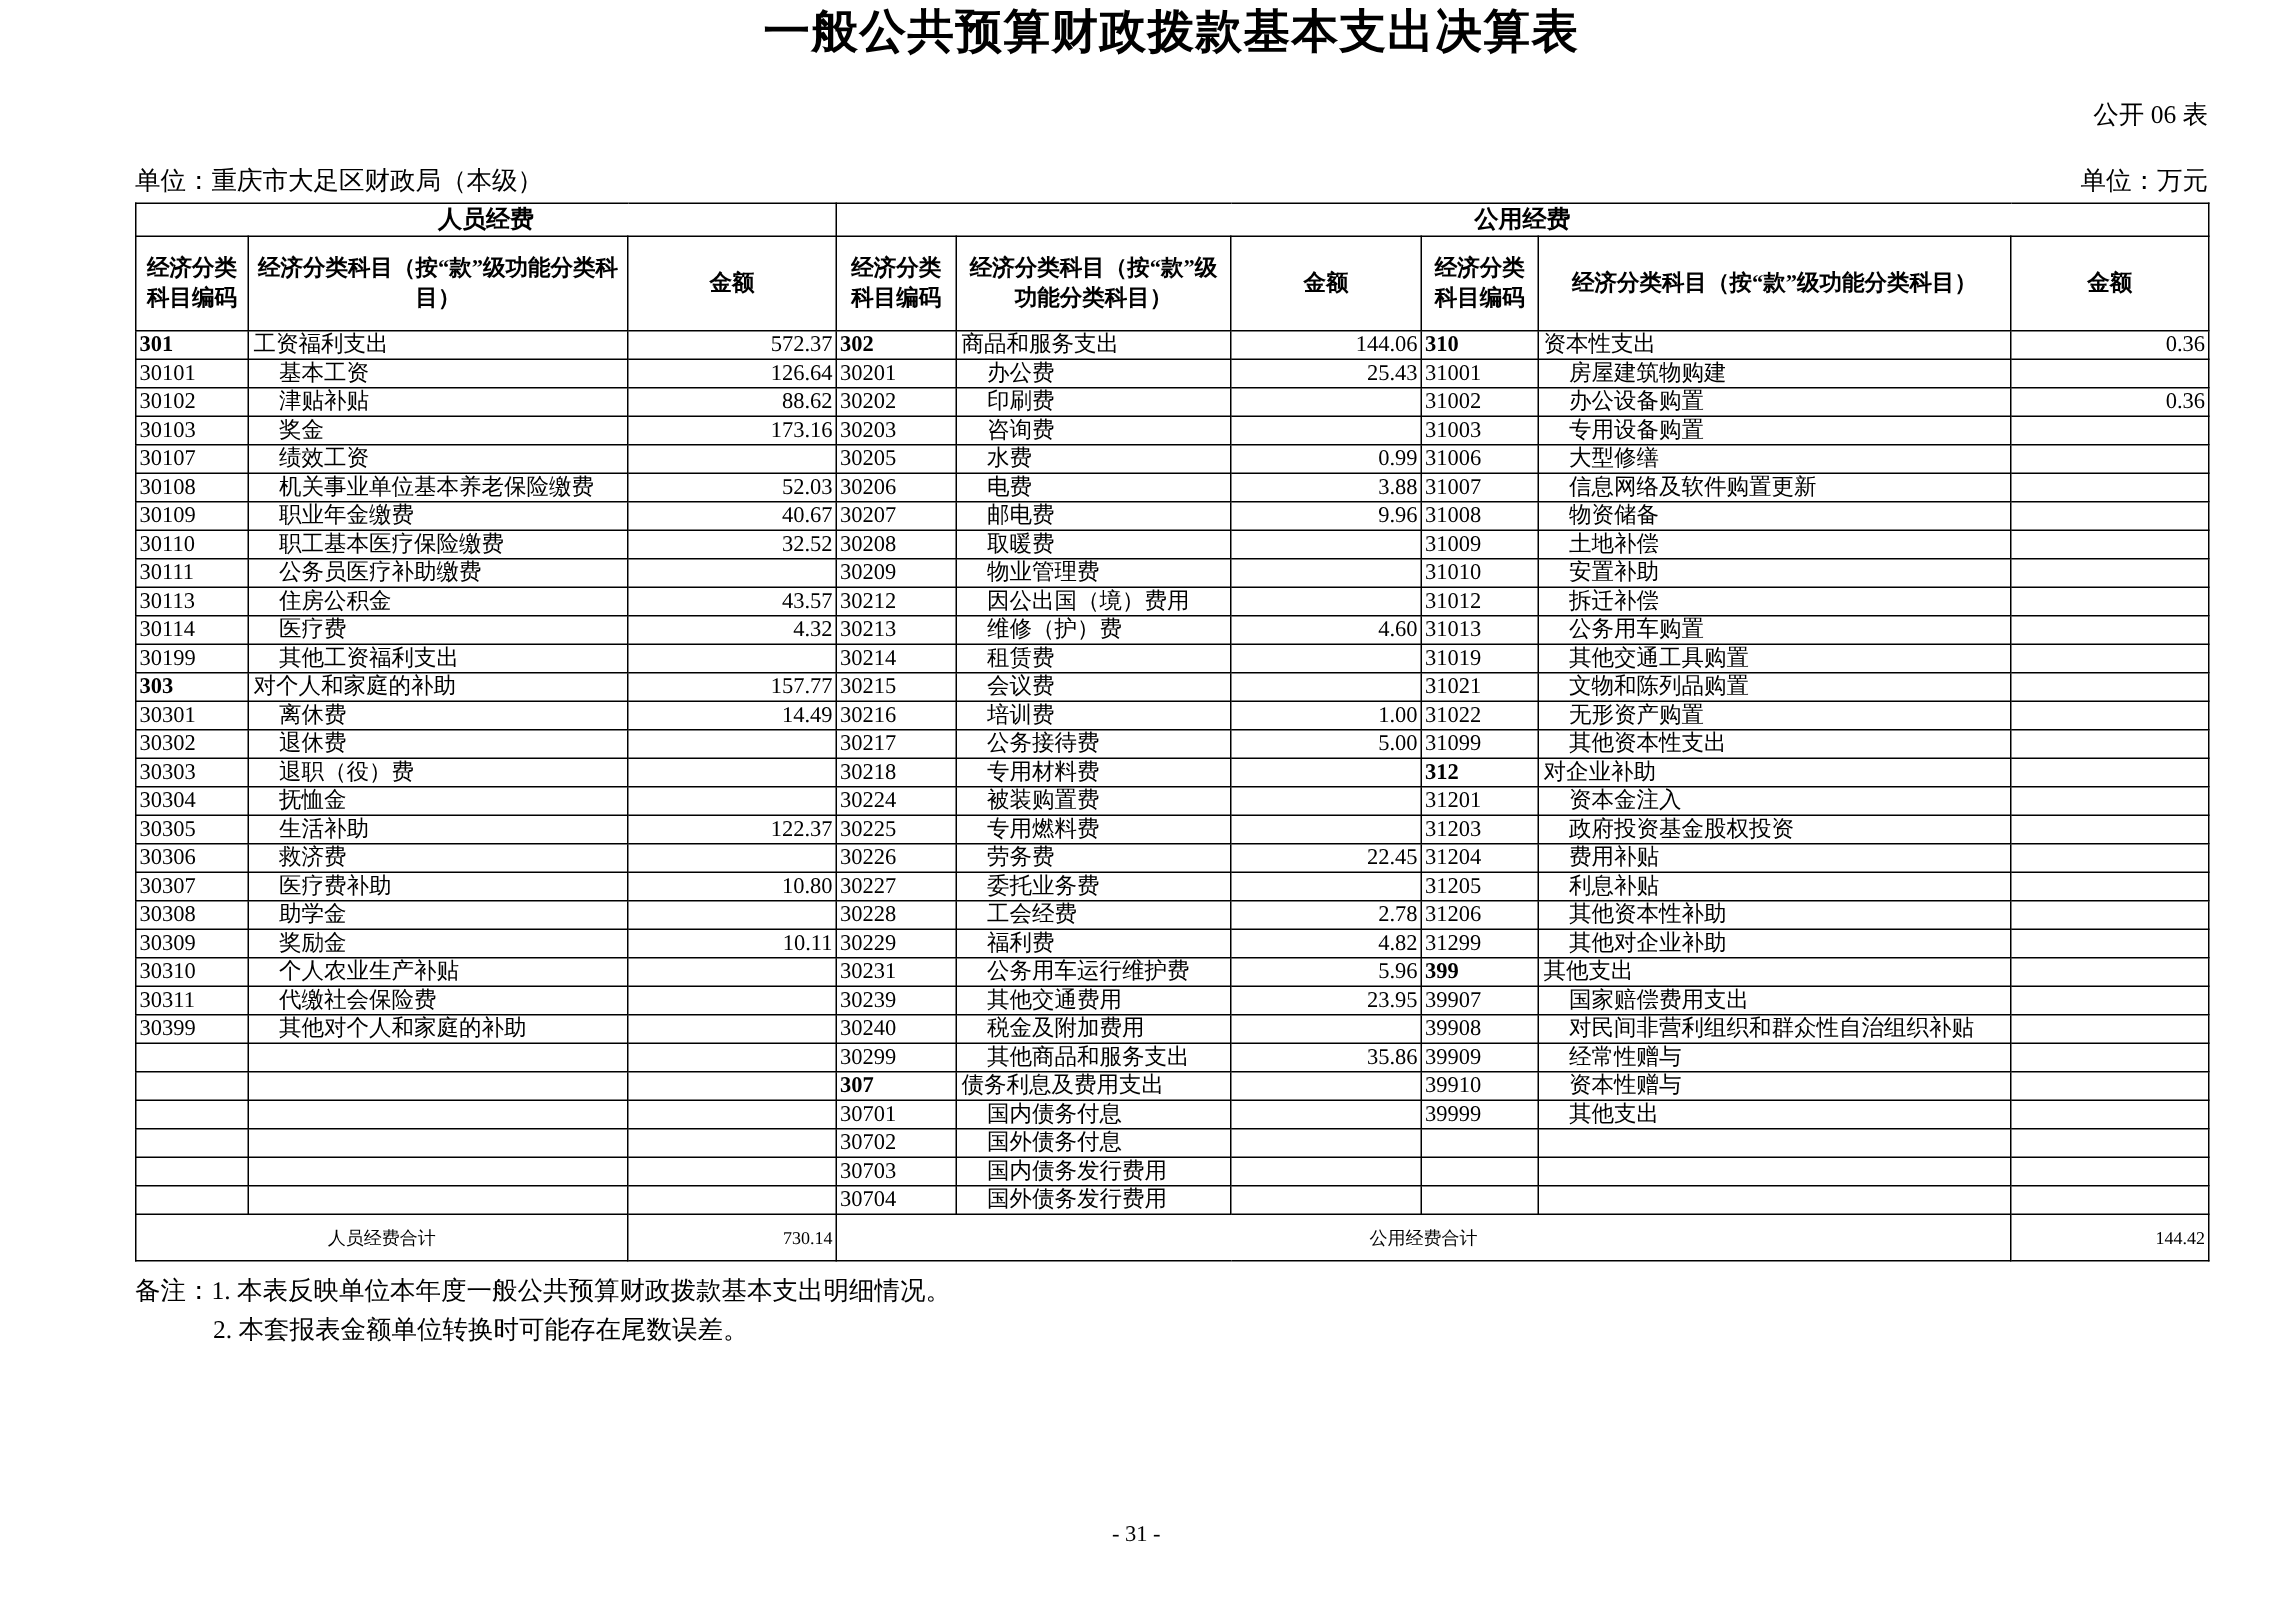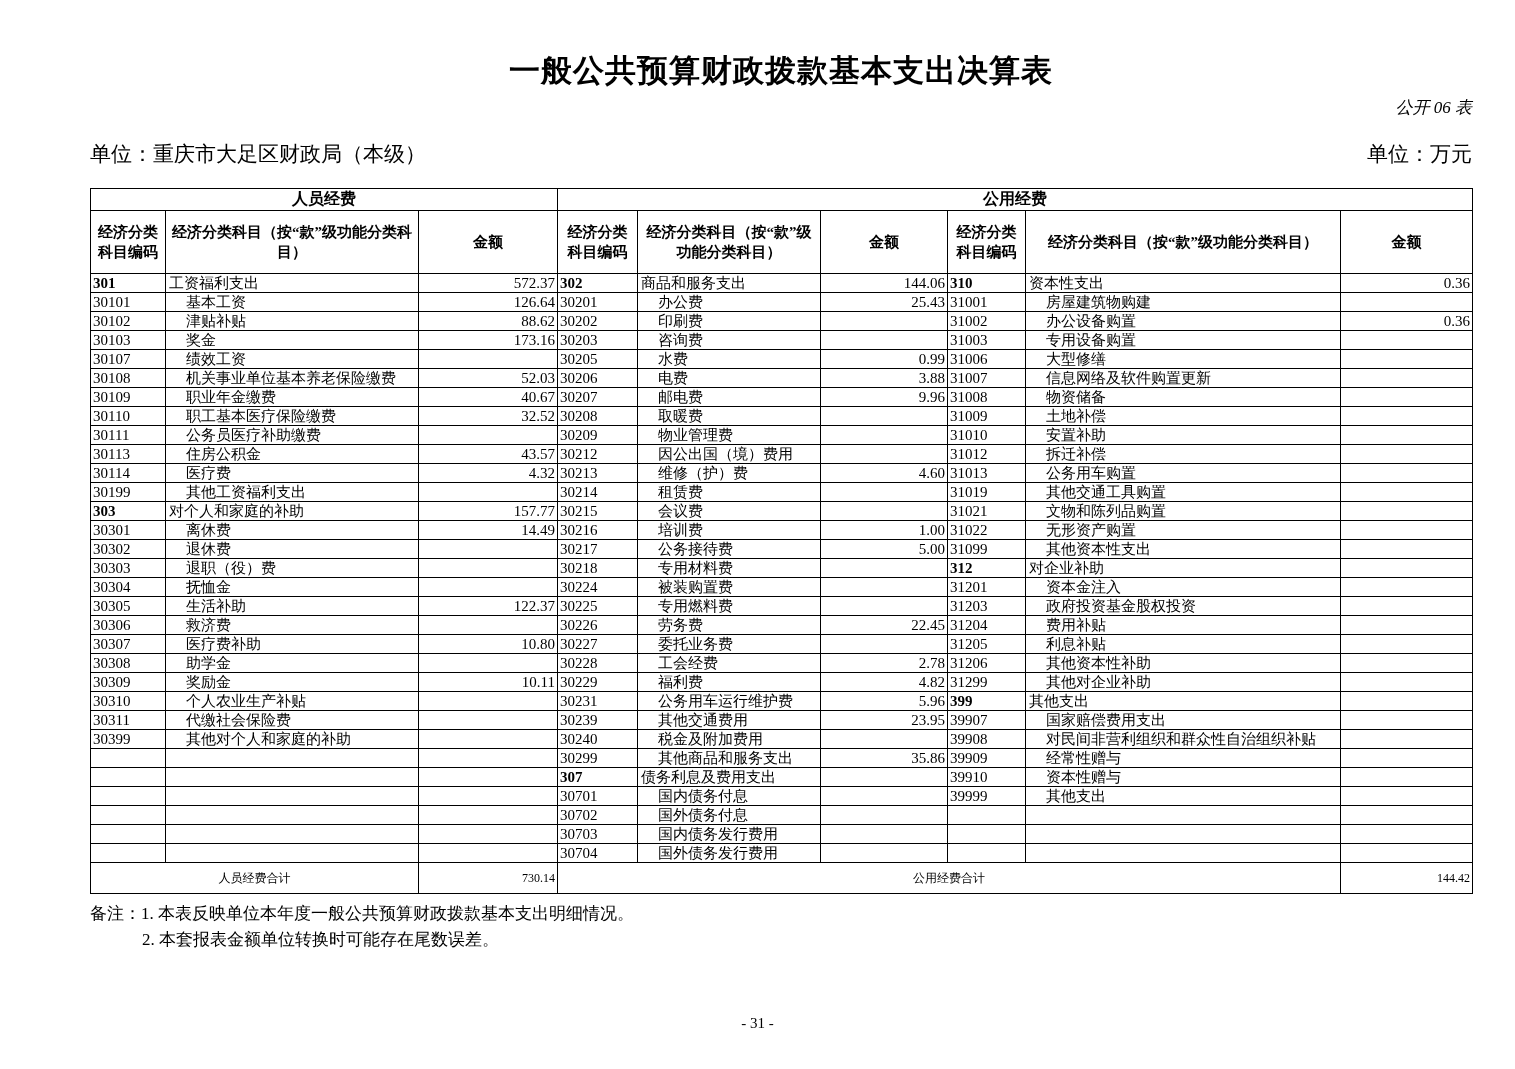--- a/index.html
+++ b/index.html
@@ -5,30 +5,30 @@
   html,body{margin:0;padding:0;background:#fff;}
   body{
     width:1515px;height:1069px;
     font-family:"Liberation Serif","DejaVu Serif",serif;
     color:#000;position:relative;overflow:hidden;
   }
   .content{
     position:absolute;left:90px;top:0;width:1382px;
   }
   .doc-title{
-    margin:0;padding-top:50px;
+    margin:0;
     text-align:center;font-size:31px;font-weight:bold;
     letter-spacing:1px;
   }
   .form-label{
-    text-align:right;font-size:17px;margin-top:4px;font-style:italic;
+    text-align:right;font-size:17px;margin-top:23px;
   }
   .unit-row{
     display:flex;justify-content:space-between;
-    font-size:21px;margin-top:21px;margin-bottom:20px;
+    font-size:17px;margin-top:21px;margin-bottom:3px;
   }
   table.budget{
     border-collapse:collapse;table-layout:fixed;width:1382px;
   }
   table.budget td,table.budget th{
     border:1px solid #000;
     padding:0 2px;
     overflow:hidden;white-space:nowrap;
     font-weight:normal;
   }

